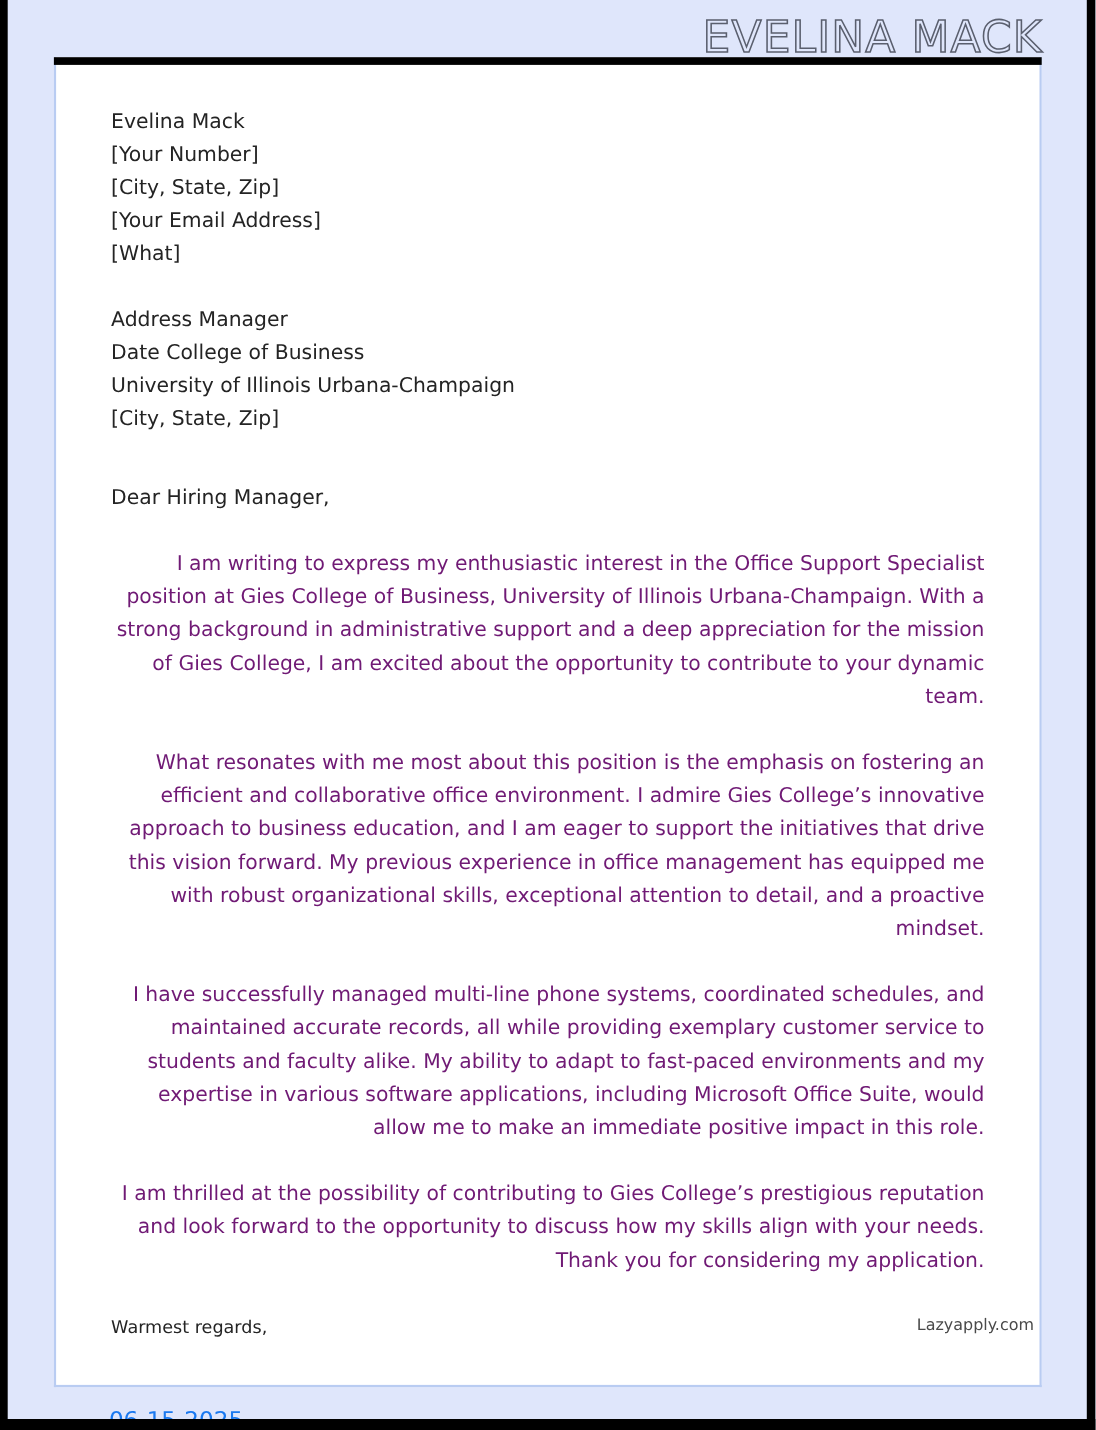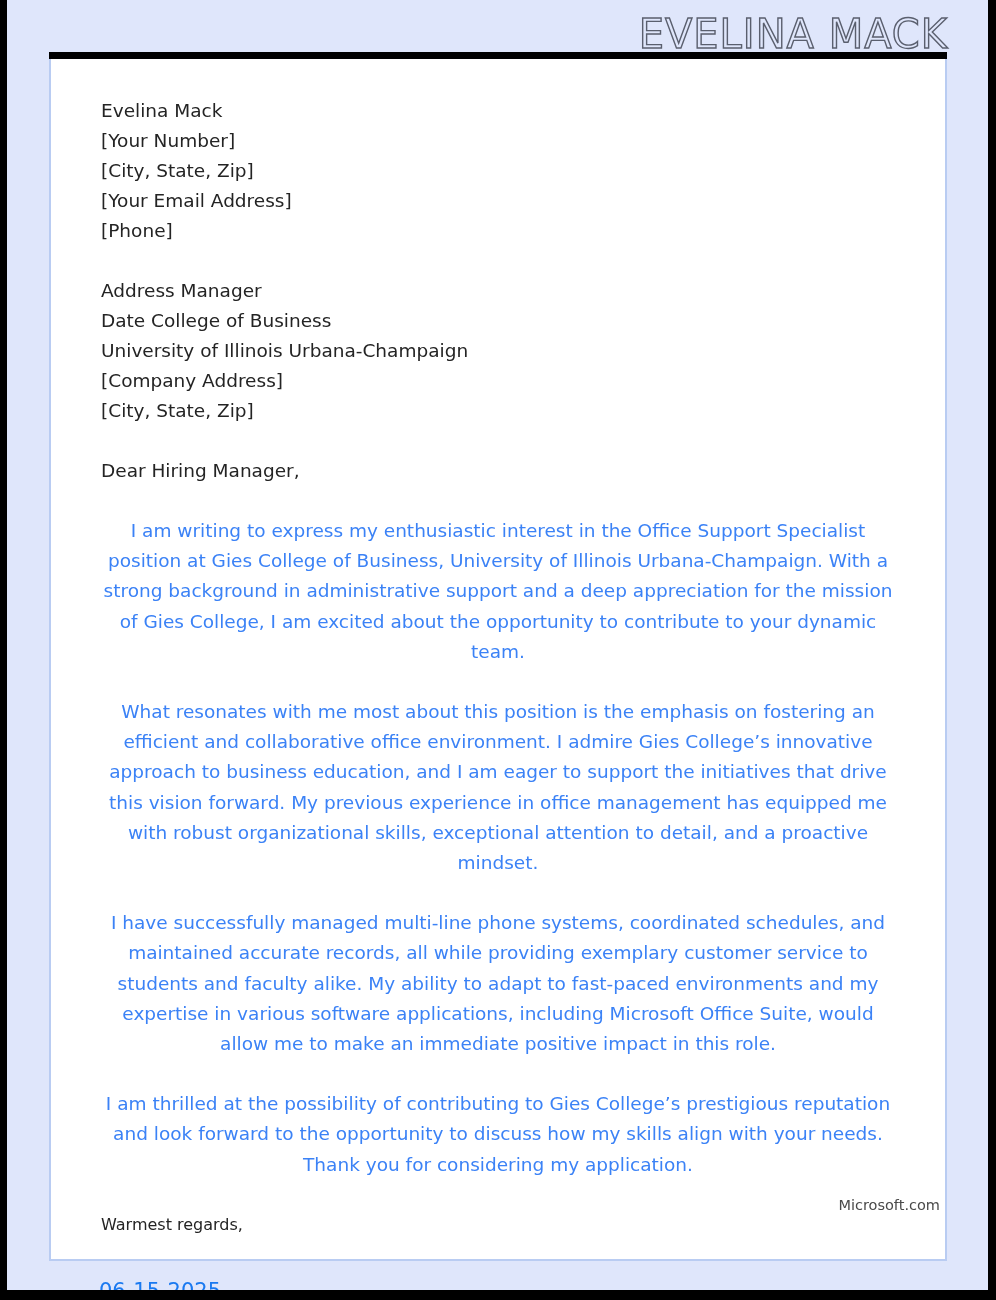--- a/index.html
+++ b/index.html
@@ -101,30 +101,31 @@
     color: #242424;
   }
 
   .line { white-space: pre-wrap; }
 
   .spacer { height: 30px; }
 
   .para {
     font-size: 18.5px;
     line-height: 30.2px;
-    color: #3b82f6;
-    text-align: center;
+    color: #701a75;
+    text-align: right;
   }
 
   .para + .para { margin-top: 30px; }
 
   .salutation {
     font-size: 18.5px;
     line-height: 30px;
     color: #242424;
+    margin-top: 12px;
   }
 
   .closing {
     font-size: 16px;
     line-height: 30px;
     color: #242424;
   }
 
   
   .watermark {
@@ -164,30 +165,29 @@
 <div class="page-top-rule"></div>
 
 <div class="page">
   <div class="page-inner">
 
     <div class="block">
       <div class="line">Evelina Mack</div>
       <div class="line">[Your Number]</div>
       <div class="line">[City, State, Zip]</div>
       <div class="line">[Your Email Address]</div>
-      <div class="line">[Phone]</div>
+      <div class="line">[What]</div>
     </div>
 
     <div class="spacer"></div>
 
     <div class="block">
       <div class="line">Address Manager</div>
       <div class="line">Date College of Business</div>
       <div class="line">University of Illinois Urbana-Champaign</div>
-      <div class="line">[Company Address]</div>
       <div class="line">[City, State, Zip]</div>
     </div>
 
     <div class="spacer"></div>
 
     <div class="salutation">Dear Hiring Manager,</div>
 
     <div class="spacer"></div>
 
     <div class="para">I am writing to express my enthusiastic interest in the Office Support Specialist position at Gies College of Business, University of Illinois Urbana-Champaign. With a strong background in administrative support and a deep appreciation for the mission of Gies College, I am excited about the opportunity to contribute to your dynamic team.</div>
@@ -195,15 +195,15 @@
     <div class="para">I have successfully managed multi-line phone systems, coordinated schedules, and maintained accurate records, all while providing exemplary customer service to students and faculty alike. My ability to adapt to fast-paced environments and my expertise in various software applications, including Microsoft Office Suite, would allow me to make an immediate positive impact in this role.</div>
     <div class="para">I am thrilled at the possibility of contributing to Gies College’s prestigious reputation and look forward to the opportunity to discuss how my skills align with your needs. Thank you for considering my application.</div>
 
     <div class="spacer"></div>
 
     <div class="closing">Warmest regards,</div>
 
   </div>
 </div>
 
-<div class="watermark">Microsoft.com</div>
+<div class="watermark">Lazyapply.com</div>
 
 <div class="doc-date">06-15-2025</div>
 
 </body></html>

